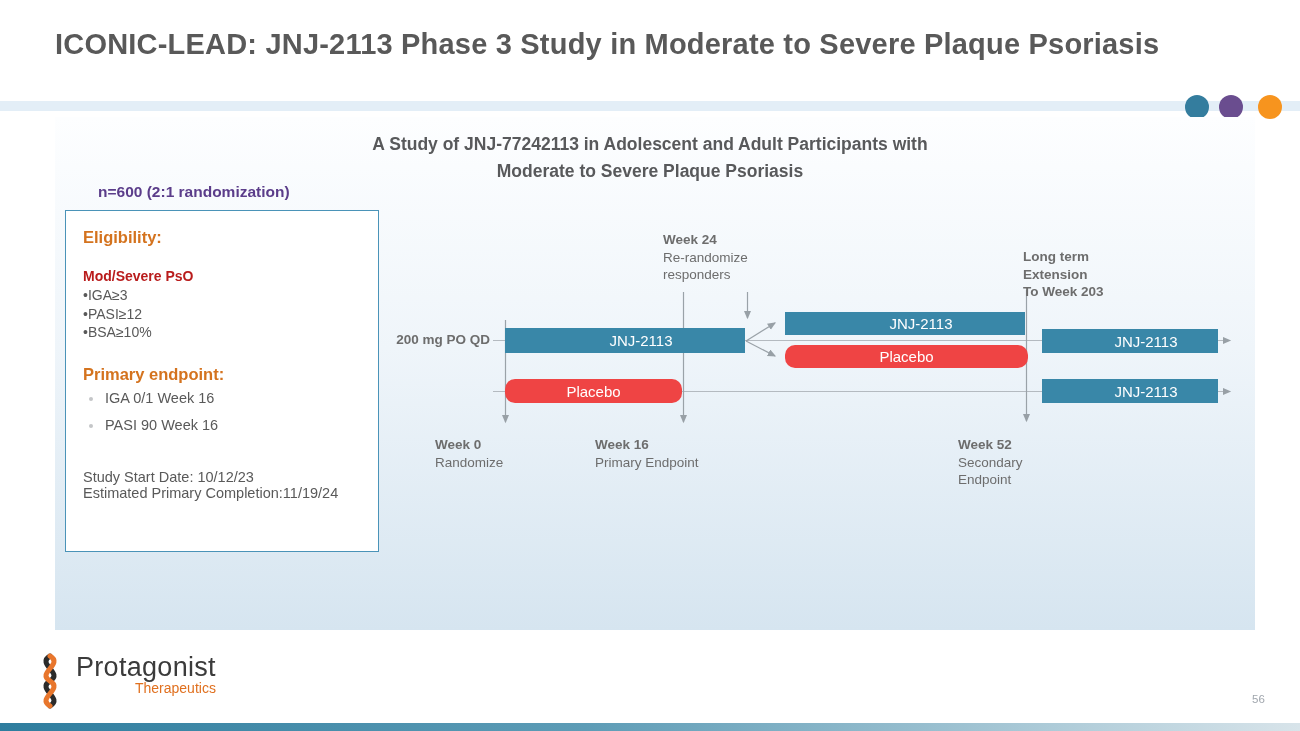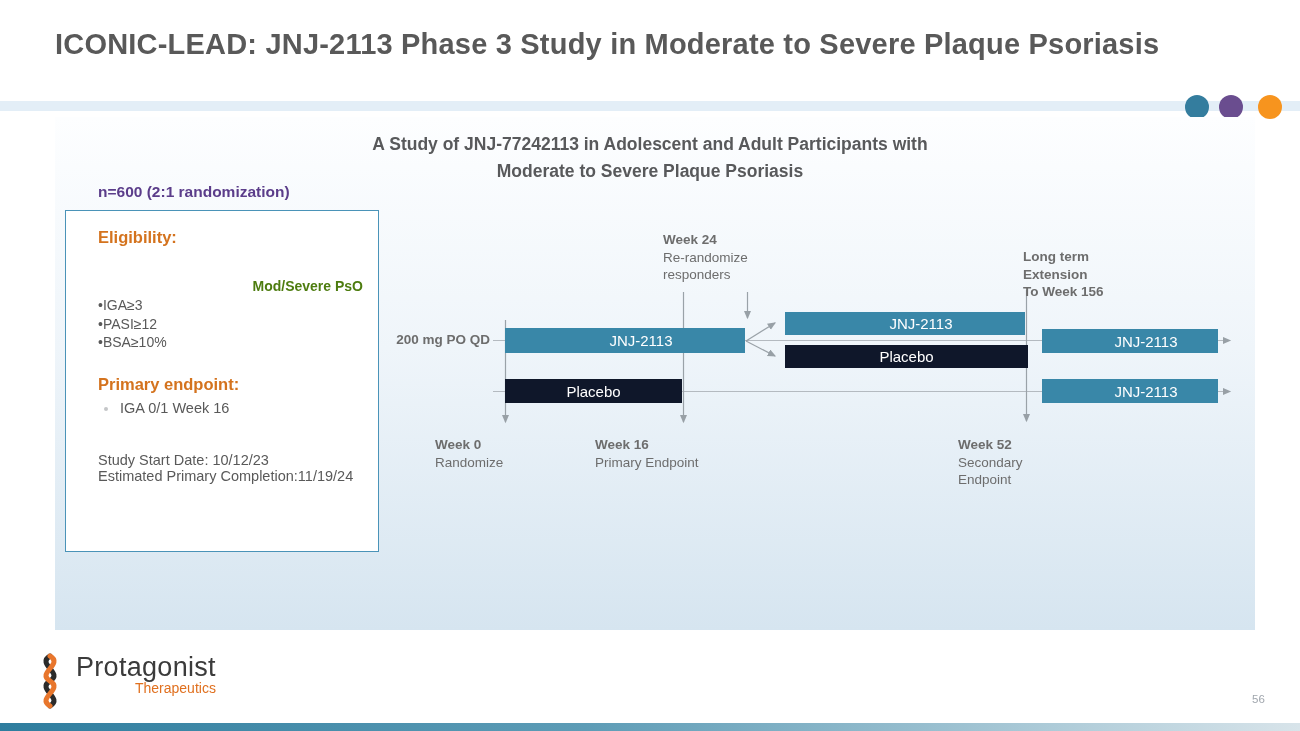--- a/index.html
+++ b/index.html
@@ -22,23 +22,23 @@
   .content-panel { left:55px; top:117px; width:1200px; height:513px;
     background:linear-gradient(180deg,#fdfeff 0%,#eff5fa 45%,#d6e5f0 100%); }
 
   .study-subtitle { left:260px; top:131px; width:780px; text-align:center;
     font-size:17.5px; font-weight:bold; color:#58595b; line-height:27px; }
 
   .n-note { left:98px; top:183px; font-size:15.5px; font-weight:bold; color:#5b3d8a; }
 
   
   .elig-box { left:65px; top:210px; width:314px; height:342px; background:#ffffff;
-    border:1.5px solid #4a93b8; padding:17px 15px 0 32px; }
+    border:1.5px solid #4a93b8; padding:17px 15px 0 17px; }
   .elig-heading { font-size:16.5px; font-weight:bold; color:#d4731e; }
-  .elig-pop { margin-top:31px; font-size:14px; font-weight:bold; color:#4d7c0f;text-align:right; }
+  .elig-pop { margin-top:21px; font-size:14px; font-weight:bold; color:#b91c1c; }
   .elig-criteria { list-style:none; margin-top:2px; }
   .elig-criteria li { font-size:14px; color:#595959; line-height:18.5px; }
   .pe-heading { margin-top:23px; font-size:16.5px; font-weight:bold; color:#d4731e; }
   .pe-list { list-style:none; margin-top:6px; }
   .pe-list li { position:relative; padding-left:22px; font-size:14.5px; color:#595959; margin-bottom:11px; }
   .pe-list li::before { content:""; position:absolute; left:6px; top:7px; width:4px; height:4px;
     border-radius:50%; background:#c4c6c8; }
   .study-start { margin-top:36px; font-size:14.5px; color:#595959; }
   .study-completion { font-size:14.5px; color:#595959; }
 
@@ -50,21 +50,21 @@
   .week24-label { left:663px; top:231px; width:170px; }
   .lte-label    { left:1023px; top:248px; width:170px; font-weight:bold; }
   .week0-label  { left:435px; top:436px; width:140px; }
   .week16-label { left:595px; top:436px; width:176px; }
   .week52-label { left:958px; top:436px; width:160px; }
 
   
   .bar { position:absolute; display:flex; align-items:center; justify-content:center;
     color:#ffffff; font-size:15px; }
   .bar-teal { background:#3987a8;padding-left:32px; }
-  .bar-gray { background:#0f172a; }
+  .bar-gray { background:#ef4444;border-radius:10px; }
   .bar-main-jnj       { left:505px; top:328px; width:240px; height:25px; }
   .bar-main-placebo   { left:505px; top:379px; width:177px; height:24px; }
   .bar-rerand-jnj     { left:785px; top:312px; width:240px; height:23px; }
   .bar-rerand-placebo { left:785px; top:345px; width:243px; height:23px; }
   .bar-lte-top        { left:1042px; top:329px; width:176px; height:24px; }
   .bar-lte-bottom     { left:1042px; top:379px; width:176px; height:24px; }
 
   .diagram-svg { left:0; top:0; width:1300px; height:731px; pointer-events:none; }
 
   
@@ -98,20 +98,21 @@
   <div class="elig-heading">Eligibility:</div>
   <div class="elig-pop">Mod/Severe PsO</div>
   <ul class="elig-criteria">
     <li>•IGA≥3</li>
     <li>•PASI≥12</li>
     <li>•BSA≥10%</li>
   </ul>
   <div class="pe-heading">Primary endpoint:</div>
   <ul class="pe-list">
     <li>IGA 0/1 Week 16</li>
+    <li>PASI 90 Week 16</li>
   </ul>
   <div class="study-start">Study Start Date: 10/12/23</div>
   <div class="study-completion">Estimated Primary Completion:11/19/24</div>
 </div>
 
 <svg class="abs diagram-svg" viewBox="0 0 1300 731" xmlns="http://www.w3.org/2000/svg">
   <defs>
     <marker id="arrow" markerWidth="8" markerHeight="8" refX="6" refY="3" orient="auto">
       <path d="M0,0 L7,3 L0,6 Z" fill="#98a0a6"></path>
     </marker>
@@ -140,21 +141,21 @@
 
 <div class="abs dg-label week24-label">
   <div class="dg-bold">Week 24</div>
   <div>Re-randomize</div>
   <div>responders</div>
 </div>
 
 <div class="abs dg-label lte-label">
   <div>Long term</div>
   <div>Extension</div>
-  <div>To Week 156</div>
+  <div>To Week 203</div>
 </div>
 
 <div class="abs dg-label week0-label">
   <div class="dg-bold">Week 0</div>
   <div>Randomize</div>
 </div>
 
 <div class="abs dg-label week16-label">
   <div class="dg-bold">Week 16</div>
   <div>Primary Endpoint</div>

